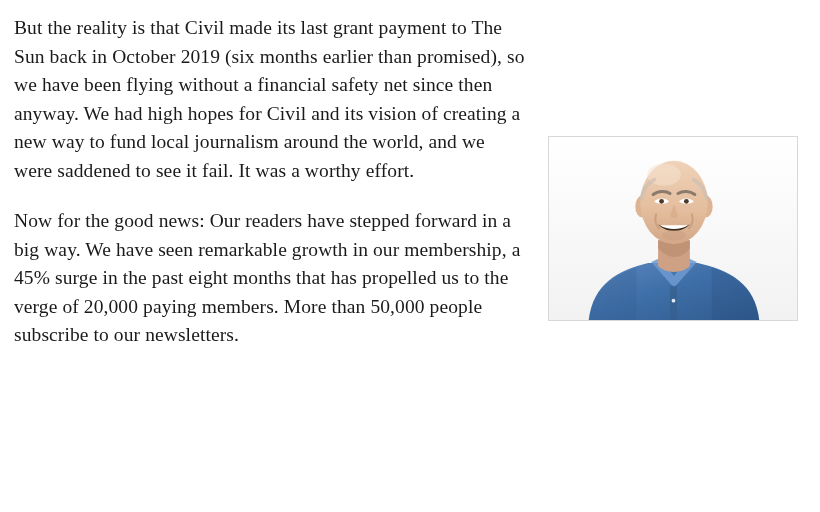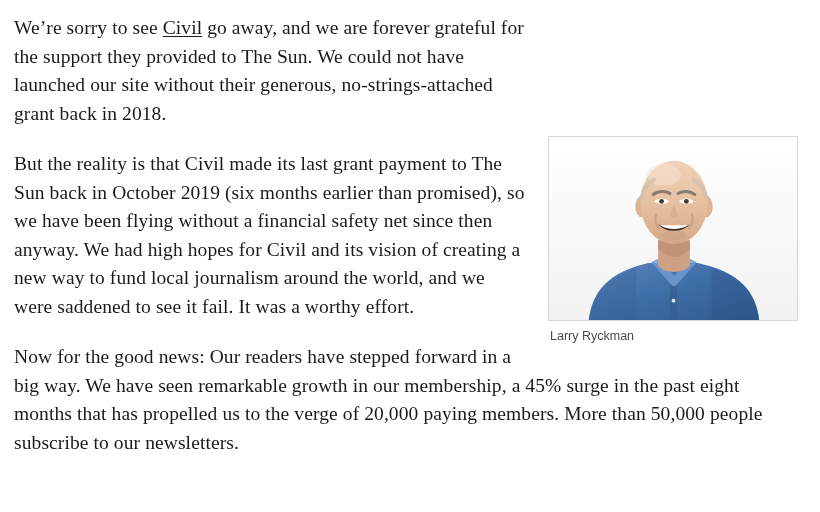--- a/index.html
+++ b/index.html
@@ -141,24 +141,20 @@
           <path d="M 110 88 C 118 97 134 97 142 88 C 134 93 118 93 110 88 Z" fill="#3a2a20"></path>
           <path d="M 112 89 C 119 94 133 94 140 89 Z" fill="#ffffff"></path>
 
           <path d="M 108 78 C 106 84 108 89 111 92" stroke="#c59a79" stroke-width="2" fill="none" stroke-linecap="round" opacity="0.8"></path>
           <path d="M 144 78 C 146 84 144 89 141 92" stroke="#c59a79" stroke-width="2" fill="none" stroke-linecap="round" opacity="0.8"></path>
 
           <ellipse cx="126" cy="99" rx="12" ry="5" fill="#c9a083" opacity="0.5"></ellipse>
         </g>
       </svg>
     </div>
-    <div class="photo-caption">Larry Ryckman</div>
   </div>
 
-  <p class="para">
-    <span>We’re sorry to see </span><a class="link" href="#">Civil</a><span> go away, and we are forever grateful for the support they provided to The Sun. We could not have launched our site without their generous, no-strings-attached grant back in 2018.</span>
-  </p>
 
   <p class="para">But the reality is that Civil made its last grant payment to The Sun back in October 2019 (six months earlier than promised), so we have been flying without a financial safety net since then anyway. We had high hopes for Civil and its vision of creating a new way to fund local journalism around the world, and we were saddened to see it fail. It was a worthy effort.</p>
 
   <p class="para">Now for the good news: Our readers have stepped forward in a big way. We have seen remarkable growth in our membership, a 45% surge in the past eight months that has propelled us to the verge of 20,000 paying members. More than 50,000 people subscribe to our newsletters.</p>
 
 </div>
 
 </body></html>

